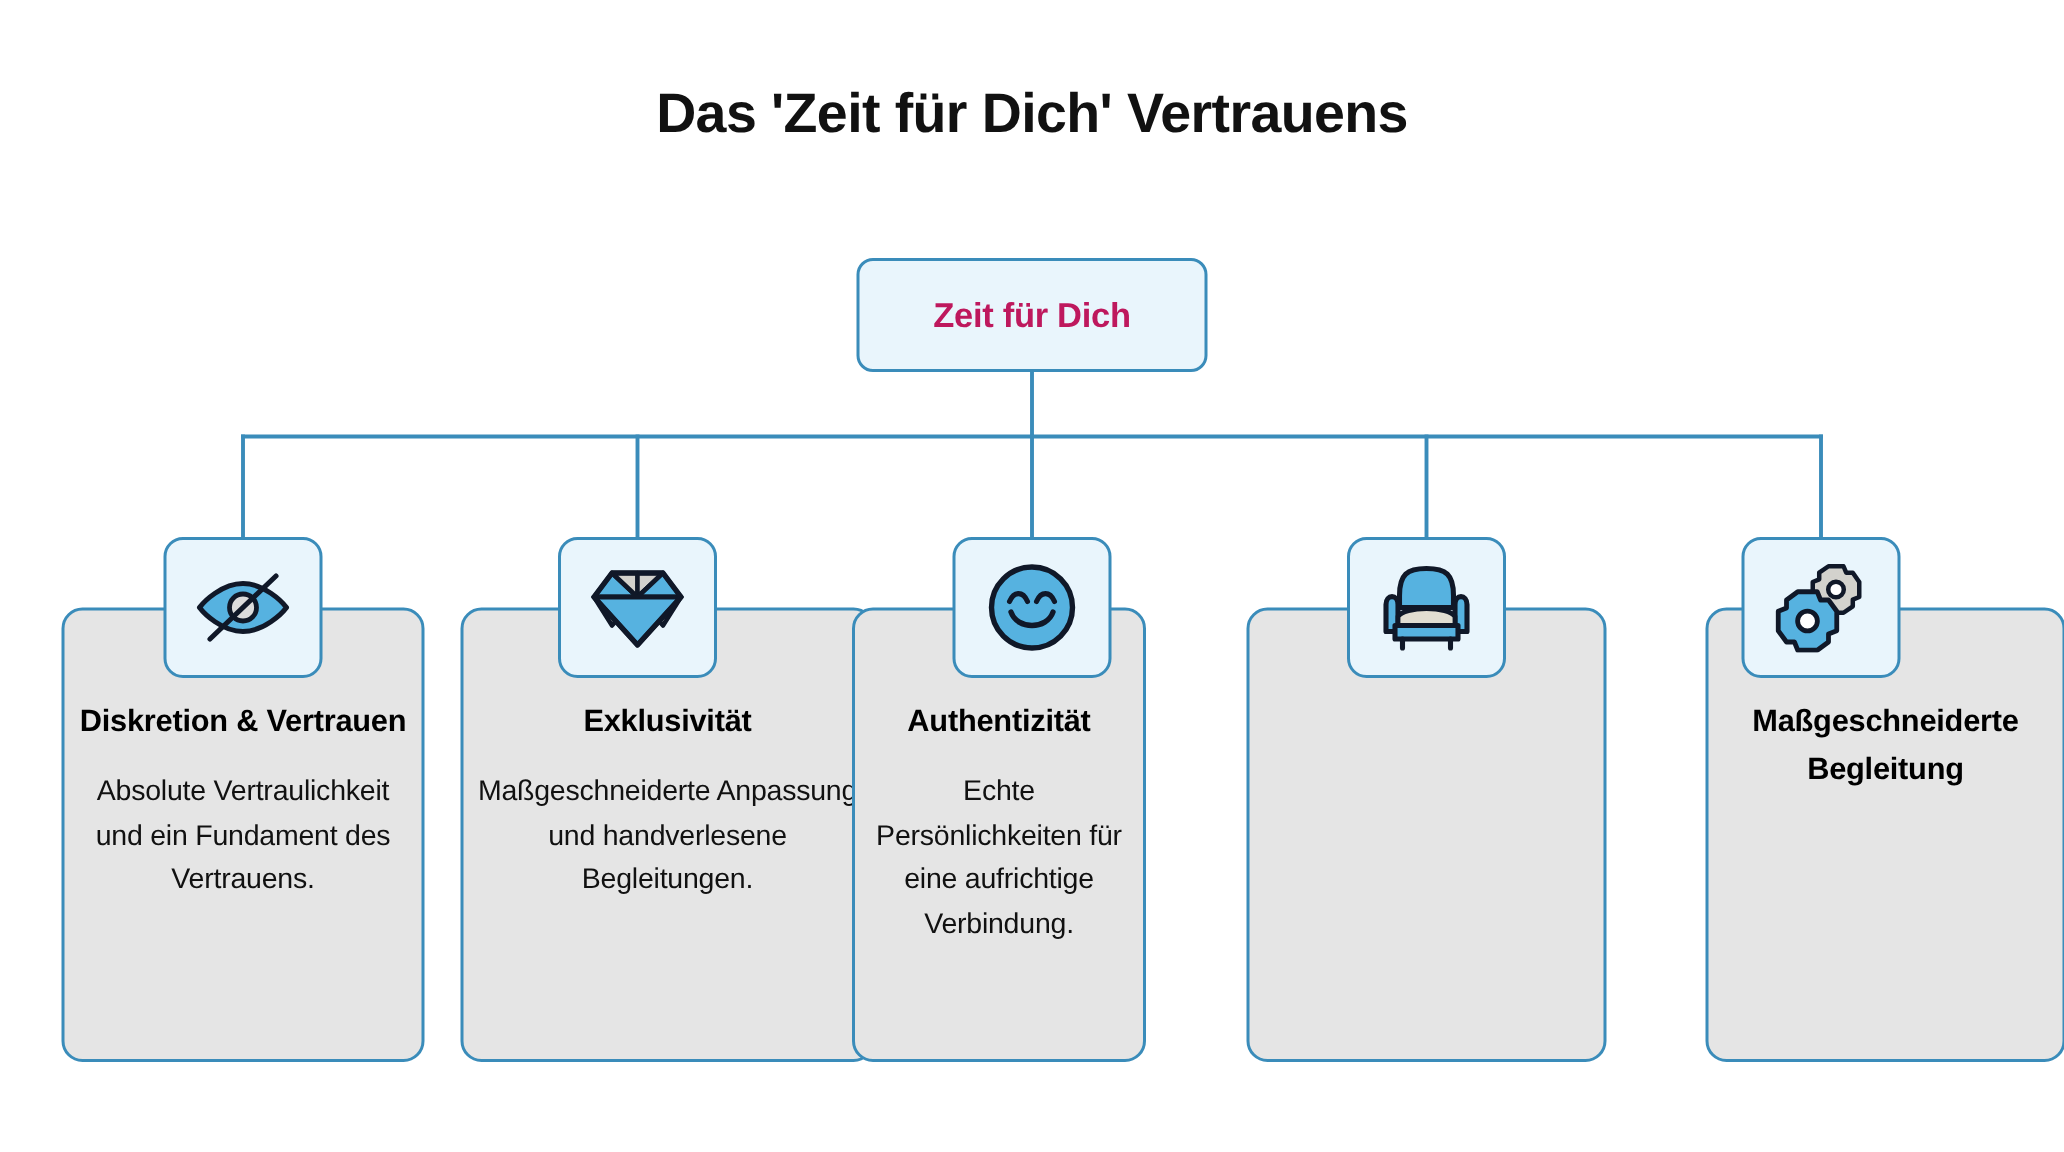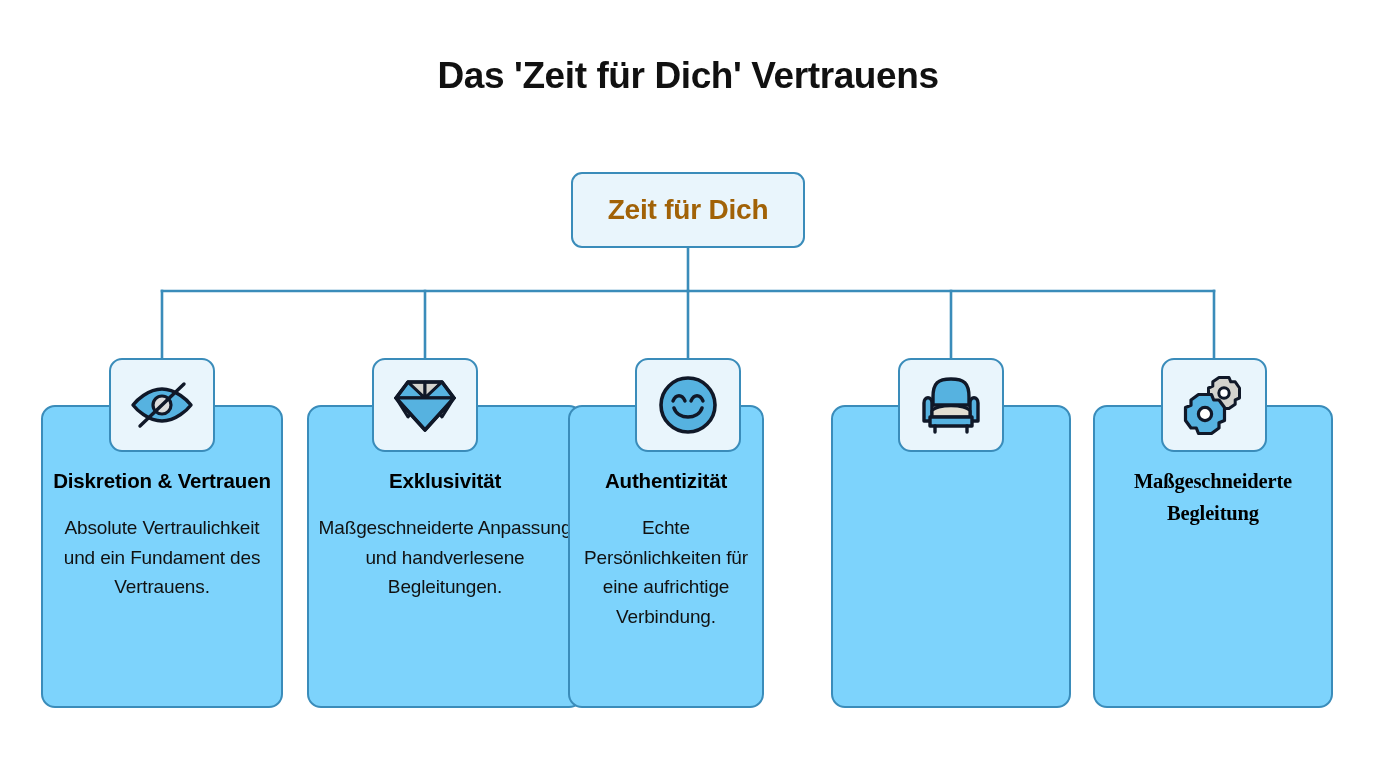--- a/index.html
+++ b/index.html
@@ -55,33 +55,33 @@
     height: 76px;
     box-sizing: border-box;
     background: #e9f5fc;
     border: 2.6px solid #3a8cba;
     border-radius: 11px;
     display: flex;
     align-items: center;
     justify-content: center;
   }
   #root-node .root-label {
-    font-size: 28px;
+    font-size: 23px;
     font-weight: bold;
-    color: #a16207;
+    color: #be185d;
     letter-spacing: -0.2px;
   }
 
   
   .card {
     position: absolute;
     top: 405px;
     height: 303px;
     box-sizing: border-box;
-    background: #7dd3fc;
+    background: #e5e5e5;
     border: 2.6px solid #3a8cba;
     border-radius: 14px;
   }
   .card-inner {
     position: absolute;
     left: 0;
     right: 0;
     top: 58px;
     padding: 0 8px;
     text-align: center;
@@ -217,21 +217,21 @@
         <path d="M12 36 C16 29 46 29 50 36 L50 42 L12 42 Z" fill="#e2ded2" stroke="#101828" stroke-width="3.2" stroke-linejoin="round"></path>
 
         <path d="M10 42 L52 42 L52 51 L10 51 Z" fill="#56b2e0" stroke="#101828" stroke-width="3.4" stroke-linejoin="round"></path>
 
         <path d="M15 51 L15 57" stroke="#101828" stroke-width="3.4" stroke-linecap="round"></path>
         <path d="M47 51 L47 57" stroke="#101828" stroke-width="3.4" stroke-linecap="round"></path>
       </svg>
     </span>
   </div>
 
-  <div class="card" style="left:1093px; width:240px;font-family:Liberation Serif, serif;">
+  <div class="card" style="left:1137px; width:240px;">
     <div class="card-inner">
       <div class="card-heading">Maßgeschneiderte Begleitung</div>
     </div>
   </div>
   <div class="icon-box" style="left:1161px;">
     <span>
       <svg width="62" height="60" viewBox="0 0 62 60">
 
         <g transform="translate(41,18)">
           <path d="M -5,-15.5 L 5,-15.5 L 6.8,-11.2 L 11.2,-11.2 L 15.5,-5 L 15.5,5 L 11.2,6.8 L 11.2,11.2 L 5,15.5 L -5,15.5 L -6.8,11.2 L -11.2,11.2 L -15.5,5 L -15.5,-5 L -11.2,-6.8 L -11.2,-11.2 Z" fill="#d3d2cd" stroke="#101828" stroke-width="3" stroke-linejoin="round"></path>

